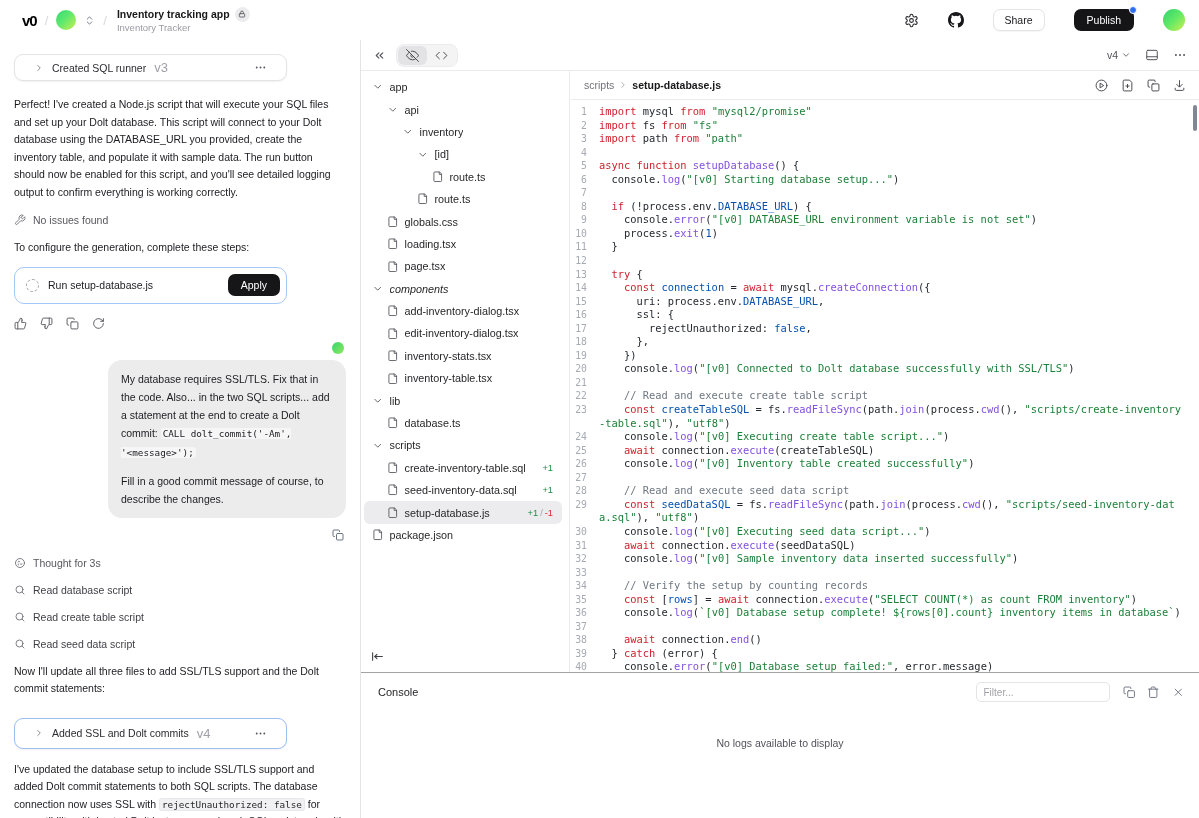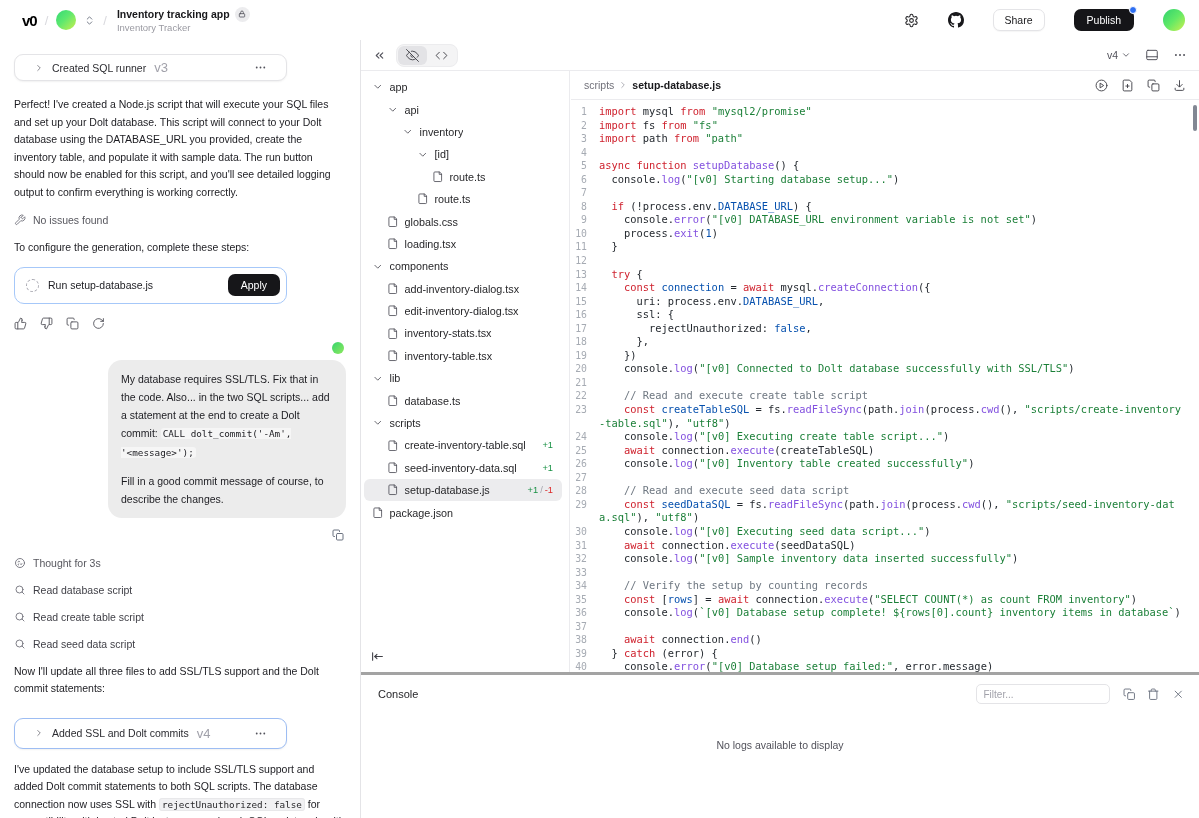--- a/index.html
+++ b/index.html
@@ -100,21 +100,21 @@
   .code-area { position:absolute; top:29px; left:0; right:0; bottom:0; overflow:hidden; padding-top:5px;
                font-family:"DejaVu Sans Mono", monospace; font-size:10.4px; line-height:13.55px; }
   .code-line { display:flex; min-height:13.55px; }
   .ln { width:28px; flex:none; text-align:right; padding-right:12px; color:#a6abb3; font-size:9.8px; }
   .lc { flex:1; white-space:pre-wrap; word-break:break-all; padding-right:16px; color:#24292f; }
   .tk-k { color:#cf222e; } .tk-s { color:#1a7f37; } .tk-f { color:#8250df; }
   .tk-v { color:#0550ae; } .tk-n { color:#0550ae; } .tk-c { color:#6e7781; } .tk-p { color:#24292f; }
   .scroll-thumb { position:absolute; top:34px; right:2px; width:4px; height:26px; background:#6b7280; border-radius:2px; opacity:.85; }
 
   
-  .console { position:absolute; left:0; right:0; bottom:0; height:146px; background:#fff; border-top:3px solid #a3a3a3; }
+  .console { position:absolute; left:0; right:0; bottom:0; height:146px; background:#fff; border-top:1px solid #a3a3a3; }
   .console-head { display:flex; align-items:center; padding:9px 15px 0 17px; }
   .console-title { font-size:11px; color:#27272a; }
   .filter-input { margin-left:auto; width:134px; height:20px; border:1px solid #e4e4e7; border-radius:5px; font-size:10px;
                   padding:0 7px; color:#3f3f46; font-family:"Liberation Sans", sans-serif; }
   .filter-input::placeholder { color:#a1a1aa; }
   .console-icons { display:flex; gap:12px; margin-left:13px; color:#6b7280; }
   .console-icons .ic { width:12.5px; height:12.5px; stroke-width:1.8; cursor:pointer; }
   .console-empty { margin-top:35px; text-align:center; font-size:10.5px; color:#52525b; }
 </style>
 </head>
@@ -370,21 +370,28 @@
           </svg>
           <span class="tlabel">globals.css</span>
         </div>
         <div class="trow" style="padding-left: 23px;">
           <svg class="ic" viewBox="0 0 24 24">
             <path d="M15 2H6a2 2 0 0 0-2 2v16a2 2 0 0 0 2 2h12a2 2 0 0 0 2-2V7Z"></path>
             <path d="M15 2v5h5"></path>
           </svg>
           <span class="tlabel">loading.tsx</span>
         </div>
-        <div class="trow" style="padding-left: 8px;">
+        <div class="trow" style="padding-left: 23px;">
+          <svg class="ic" viewBox="0 0 24 24">
+            <path d="M15 2H6a2 2 0 0 0-2 2v16a2 2 0 0 0 2 2h12a2 2 0 0 0 2-2V7Z"></path>
+            <path d="M15 2v5h5"></path>
+          </svg>
+          <span class="tlabel">page.tsx</span>
+        </div>
+        <div class="trow" style="padding-left: 8px; font-style: italic;">
           <svg class="ic" viewBox="0 0 24 24">
             <path d="m6 9 6 6 6-6"></path>
           </svg>
           <span class="tlabel">components</span>
         </div>
         <div class="trow" style="padding-left: 23px;">
           <svg class="ic" viewBox="0 0 24 24">
             <path d="M15 2H6a2 2 0 0 0-2 2v16a2 2 0 0 0 2 2h12a2 2 0 0 0 2-2V7Z"></path>
             <path d="M15 2v5h5"></path>
           </svg>

